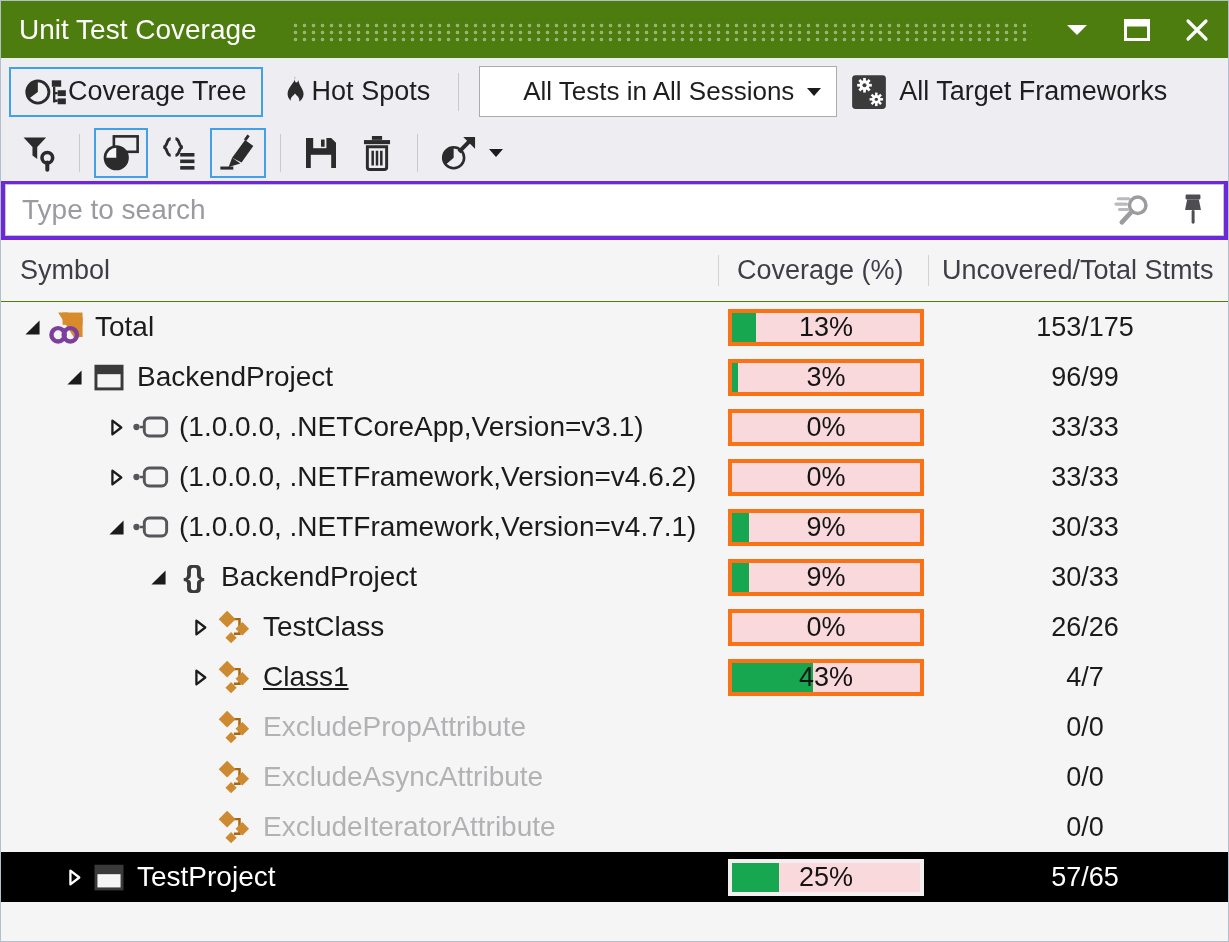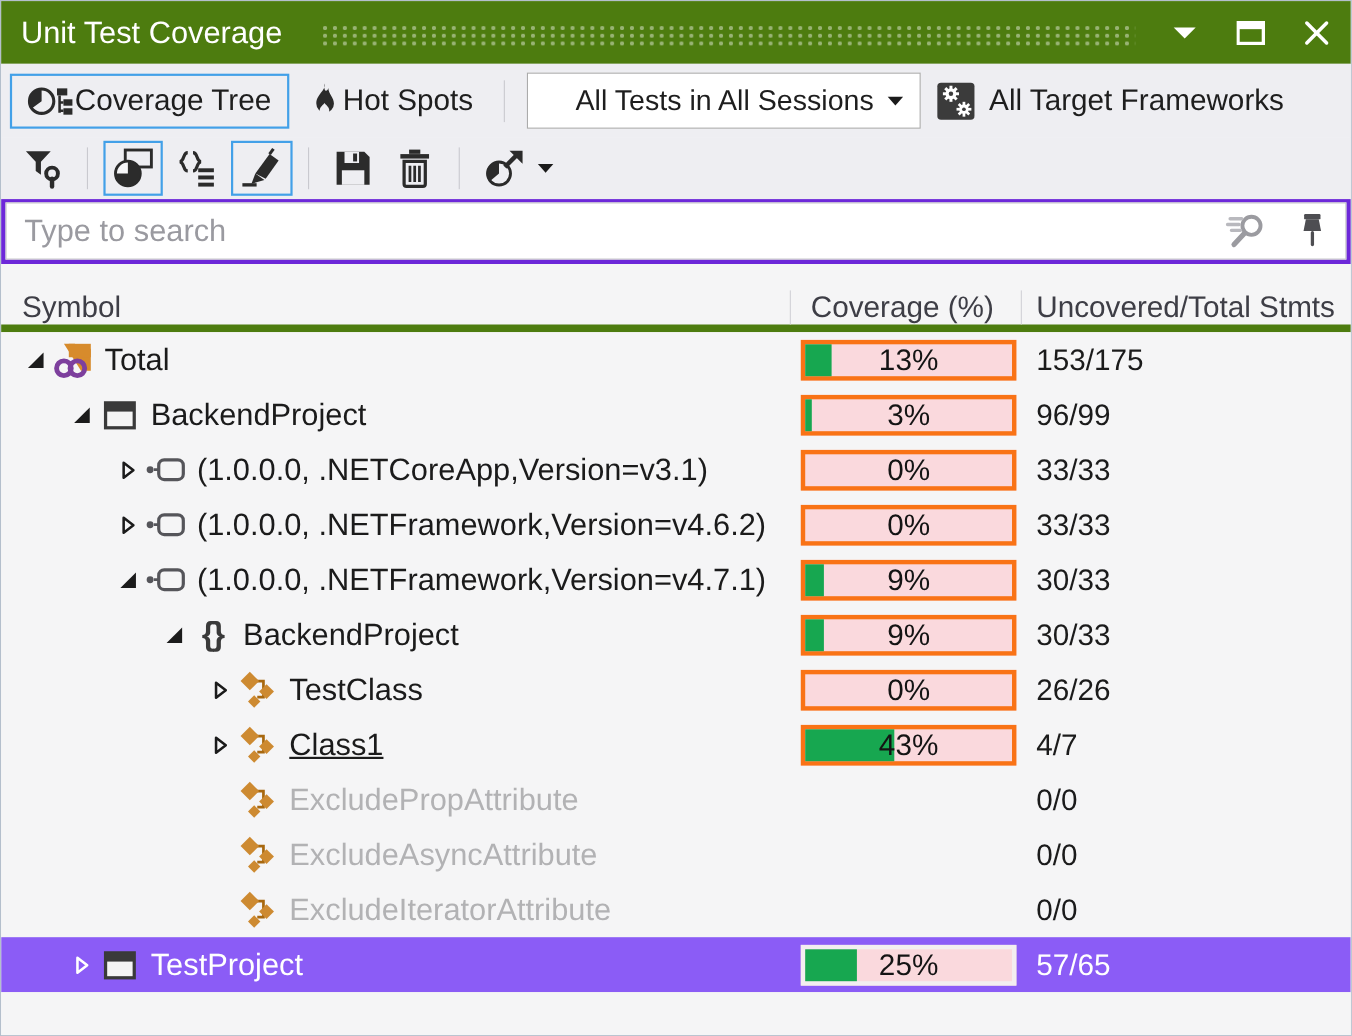--- a/index.html
+++ b/index.html
@@ -32,29 +32,29 @@
   .icon { display:flex; align-items:center; justify-content:center; }
   .icon svg { display:block; }
   .caret { margin-left:10px; display:flex; align-items:center; }
   
   .searchrow { height:59px; background:#6d28d9; padding:3px 4px 4px 4px; flex:0 0 auto; }
   .searchbox { height:100%; background:#ffffff; border:1px solid #c6c6c9; display:flex; align-items:center; padding:0 12px 0 16px; }
   .searchbox input { flex:1; border:none; outline:none; font-size:28px; font-family:"Liberation Sans", sans-serif; color:#333; background:transparent; }
   .searchbox input::placeholder { color:#9a9aa0; opacity:1; }
   .searchicons { display:flex; align-items:center; gap:26px; padding-right:4px; }
   
-  .gridhead { height:62px; display:flex; align-items:flex-end; background:#f5f5f6; border-bottom:7px solid #4d7c0f; flex:0 0 auto; }
+  .gridhead { height:62px; display:flex; align-items:center; background:#f5f5f6; border-bottom:1px solid #4d7c0f; flex:0 0 auto; }
   .gridhead .hc { display:flex; align-items:center; font-size:27px; color:#3e3e46; white-space:nowrap; overflow:hidden; }
   .hc.sym { width:717px; padding-left:19px; }
   .hc.cov { width:210px; padding-left:18px; border-left:1px solid #d2d2d8; }
   .hc.stm { flex:1; padding-left:13px; border-left:1px solid #d2d2d8; }
   
-  .tree { flex:1; background:#f5f5f6; overflow:hidden; }
+  .tree { flex:1; background:#f5f5f6; overflow:hidden;text-align:center; }
   .row { height:50px; display:flex; align-items:center; color:#1b1b1b; }
-  .row.selected { background:#8b5cf6; color:#ffffff; }
+  .row.selected { background:#000000; color:#ffffff; }
   .cell-symbol { width:717px; display:flex; align-items:center; white-space:nowrap; overflow:hidden; height:100%; }
   .cell-coverage { width:210px; height:100%; display:flex; align-items:center; }
   .cell-stats { flex:1; padding-left:14px; font-size:27px; }
   .row.selected .cell-stats { color:#ffffff; }
   .expander { width:30px; flex:0 0 auto; display:flex; align-items:center; justify-content:center; color:#1b1b1b; }
   .row.selected .expander { color:#ffffff; }
   .tree-icon { width:40px; flex:0 0 auto; display:flex; align-items:center; justify-content:center; }
   .rowlabel { margin-left:8px; font-size:28px; }
   .row.muted .rowlabel { color:#b2b2b4; }
   .bar { position:relative; width:196px; height:37px; margin-left:10px; background:#fad9dd; border:4px solid #f97316; }

